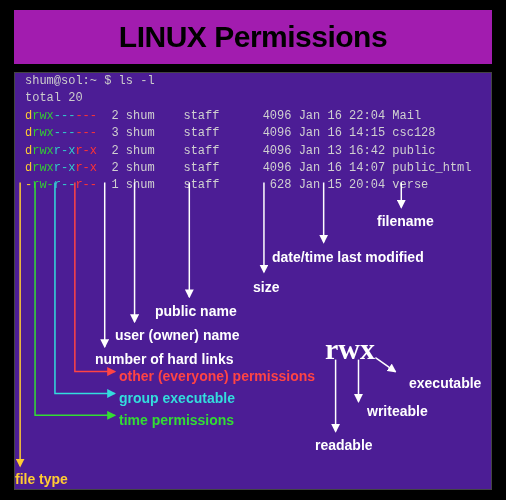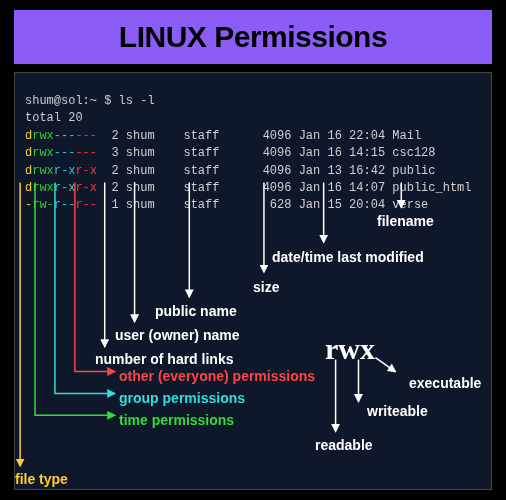--- a/index.html
+++ b/index.html
@@ -5,39 +5,39 @@
   * { margin: 0; padding: 0; box-sizing: border-box; }
   body {
     background: #000;
     width: 506px;
     height: 500px;
     font-family: 'Courier New', monospace;
     position: relative;
     overflow: hidden;
   }
   .title-bar {
-    background: #8b5cf6;
+    background: #a21caf;
     color: #000;
     font-family: Arial, Helvetica, sans-serif;
     font-weight: 900;
     font-size: 30px;
     text-align: center;
     padding: 10px 20px;
     margin: 10px 14px 0 14px;
     letter-spacing: -0.5px;
   }
   .terminal {
     position: absolute;
     top: 72px;
     left: 14px;
     right: 14px;
     bottom: 10px;
-    background: #0f172a;
+    background: #4c1d95;
     border: 1px solid #444;
-    padding: 20px 10px;
+    padding: 0 10px;
     color: #d0d0d0;
     font-size: 12px;
     line-height: 1.45;
   }
   .prompt { color: #ccc; }
   .ls-table { white-space: pre; font-size: 12px; }
   .perm-d   { color: #ffcc33; }
   .perm-u   { color: #33cc33; }
   .perm-g   { color: #33cccc; }
   .perm-o   { color: #ff3333; }
@@ -119,21 +119,21 @@
   </svg>
 
   <div class="annotations">
     <div class="ann" style="left:362px; top:138px;">filename</div>
     <div class="ann" style="left:257px; top:174px;">date/time last modified</div>
     <div class="ann" style="left:238px; top:204px;">size</div>
     <div class="ann" style="left:140px; top:228px;">public name</div>
     <div class="ann" style="left:100px; top:252px;">user (owner) name</div>
     <div class="ann red" style="left:104px; top:293px;">other (everyone) permissions</div>
     <div class="ann" style="left:80px;  top:276px;">number of hard links</div>
-    <div class="ann cyan" style="left:104px; top:315px;">group permissions</div>
+    <div class="ann cyan" style="left:104px; top:315px;">group executable</div>
     <div class="ann green" style="left:104px; top:337px;">time permissions</div>
     <div class="ann yellow" style="left:0px; top:396px;">file type</div>
     <div class="ann rwx-big" style="left:310px; top:254px;">rwx</div>
     <div class="ann" style="left:370px; top:300px;margin-left:24px;">executable</div>
     <div class="ann" style="left:352px; top:328px;">writeable</div>
     <div class="ann" style="left:300px; top:362px;">readable</div>
   </div>
 </div>
 
 </body></html>

